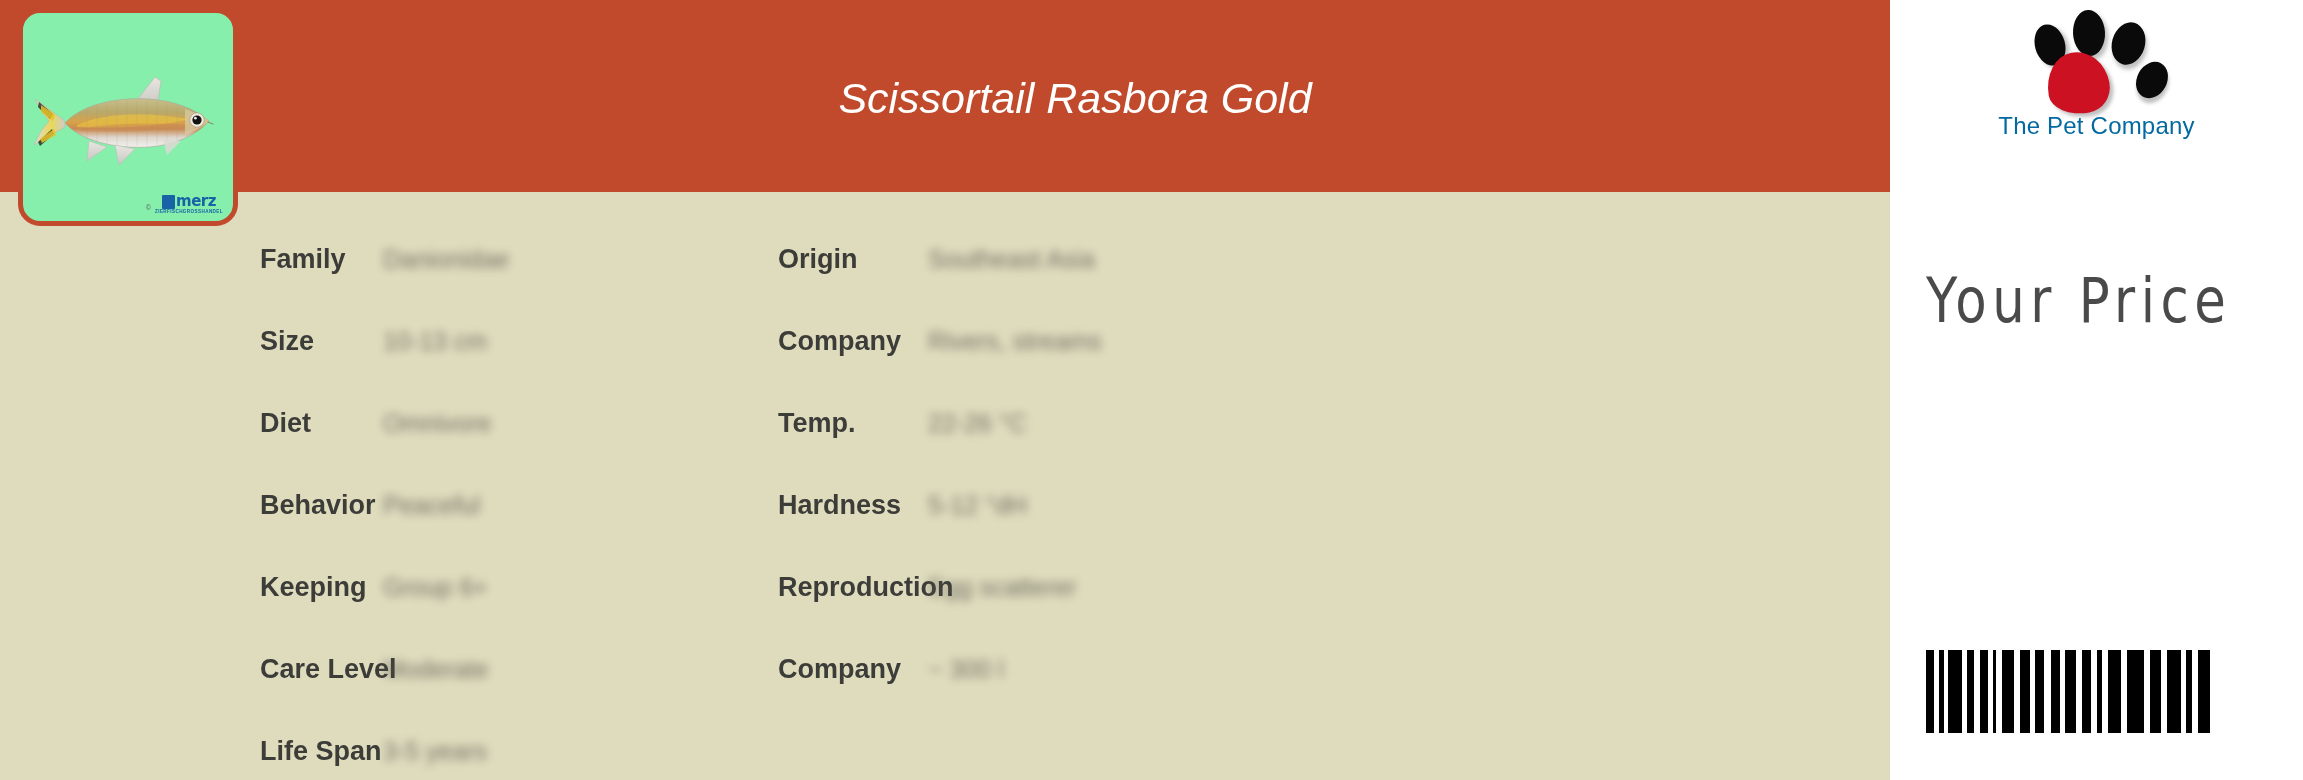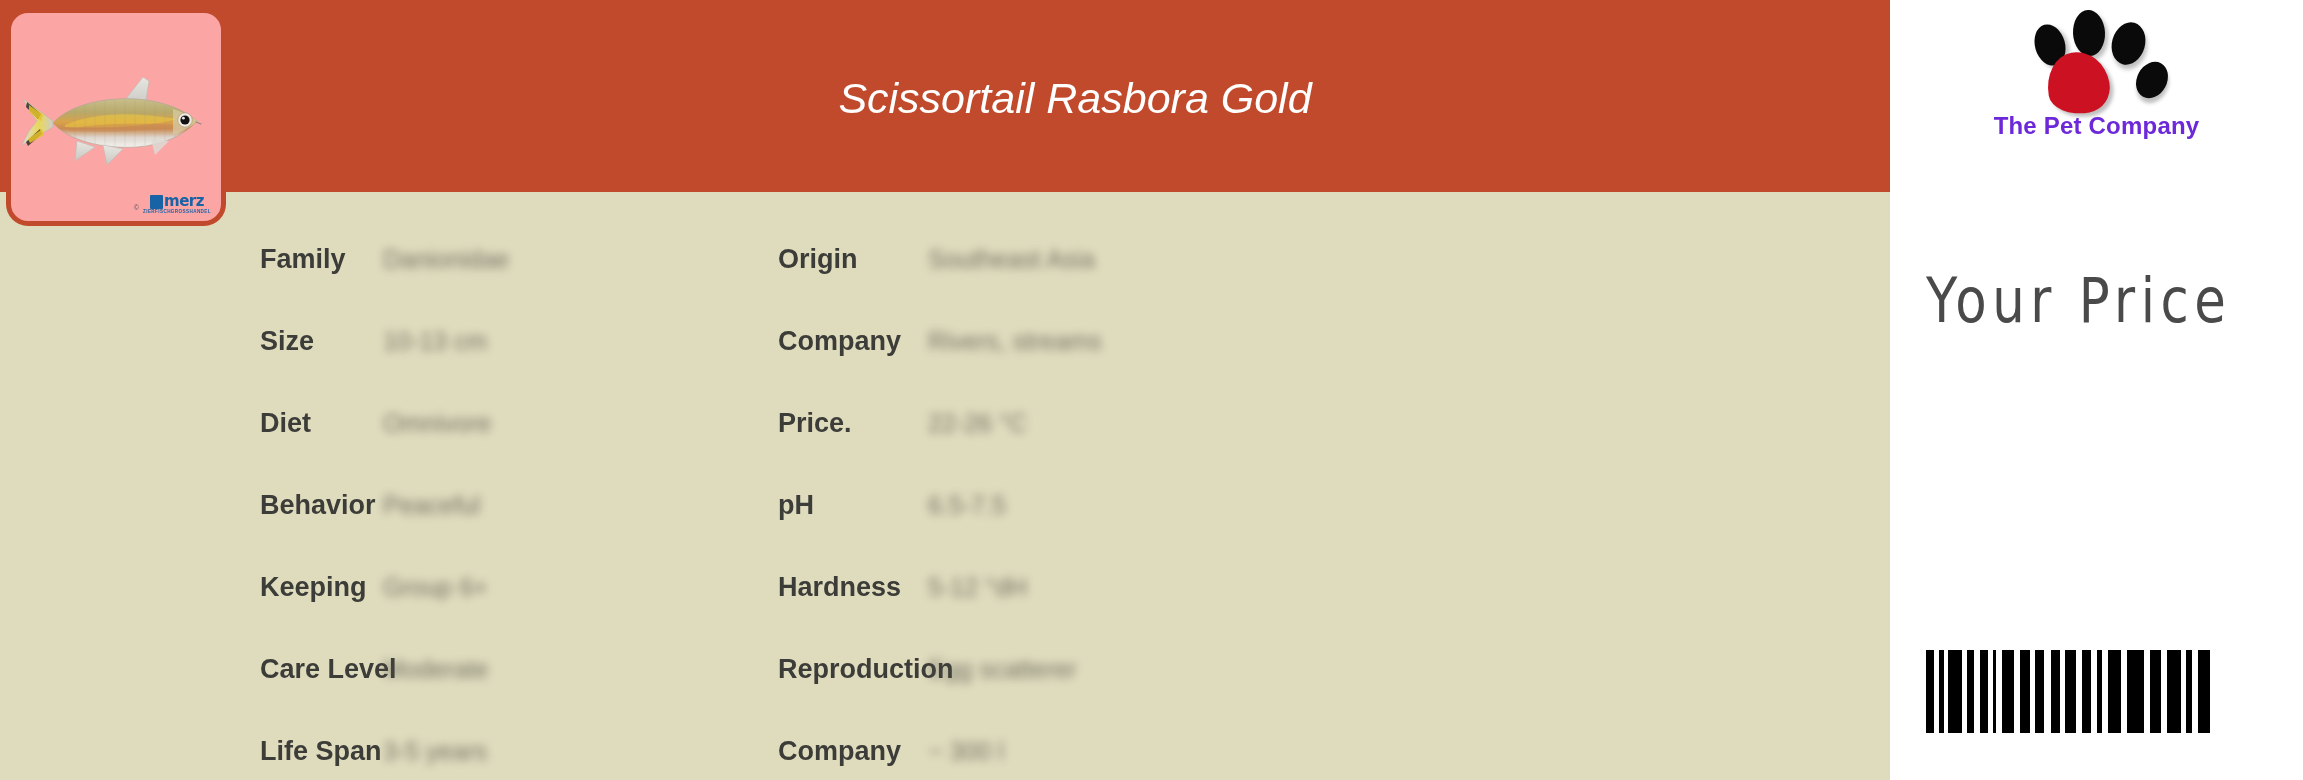--- a/index.html
+++ b/index.html
@@ -48,23 +48,23 @@
     font-size:43px;
     font-style:italic;
     font-weight:normal;
     line-height:1.12;
     margin-top:4px;
     white-space:nowrap;
   }
 
   
   .photo-card{
-    position:absolute;left:6px;top:8px;
+    position:absolute;left:18px;top:8px;
     width:220px;height:218px;
-    background:#fca5a5;
+    background:#86efac;
     border:5px solid #C04A2B;
     border-radius:22px;
     box-sizing:border-box;
     overflow:hidden;
     z-index:5;
   }
   .fish-art{
     position:absolute;
     left:6px;top:56px;
     width:200px;height:110px;
@@ -163,23 +163,23 @@
   .toe.t4{width:30px;height:38px;left:120px;top:57px;transform:rotate(28deg);}
   .pad{
     position:absolute;left:30px;top:48px;
     width:62px;height:62px;
     background:#CC1122;
     box-shadow:3px 4px 4px rgba(0,0,0,.25);
     border-radius:48% 52% 40% 60% / 62% 58% 42% 38%;
     transform:rotate(-10deg);
   }
   .brand-name{
-    color:#6d28d9;
+    color:#0369a1;
     font-size:24px;
-    font-weight:bold;
+    font-weight:normal;
     letter-spacing:0.2px;
     margin-top:-4px;
   }
   .your-price{
     position:absolute;left:36px;top:264px;
     font-size:62px;
     color:#4A4A4A;
     font-weight:normal;
     letter-spacing:6px;
     white-space:nowrap;
@@ -319,26 +319,22 @@
       <div class="attr-col right">
         <div class="attr-row">
           <span class="attr-label">Origin</span>
           <span class="attr-value">Southeast Asia</span>
         </div>
         <div class="attr-row">
           <span class="attr-label">Company</span>
           <span class="attr-value">Rivers, streams</span>
         </div>
         <div class="attr-row">
-          <span class="attr-label">Price.</span>
+          <span class="attr-label">Temp.</span>
           <span class="attr-value">22-26 °C</span>
-        </div>
-        <div class="attr-row">
-          <span class="attr-label">pH</span>
-          <span class="attr-value">6.5-7.5</span>
         </div>
         <div class="attr-row">
           <span class="attr-label">Hardness</span>
           <span class="attr-value">5-12 °dH</span>
         </div>
         <div class="attr-row">
           <span class="attr-label">Reproduction</span>
           <span class="attr-value">Egg scatterer</span>
         </div>
         <div class="attr-row">

